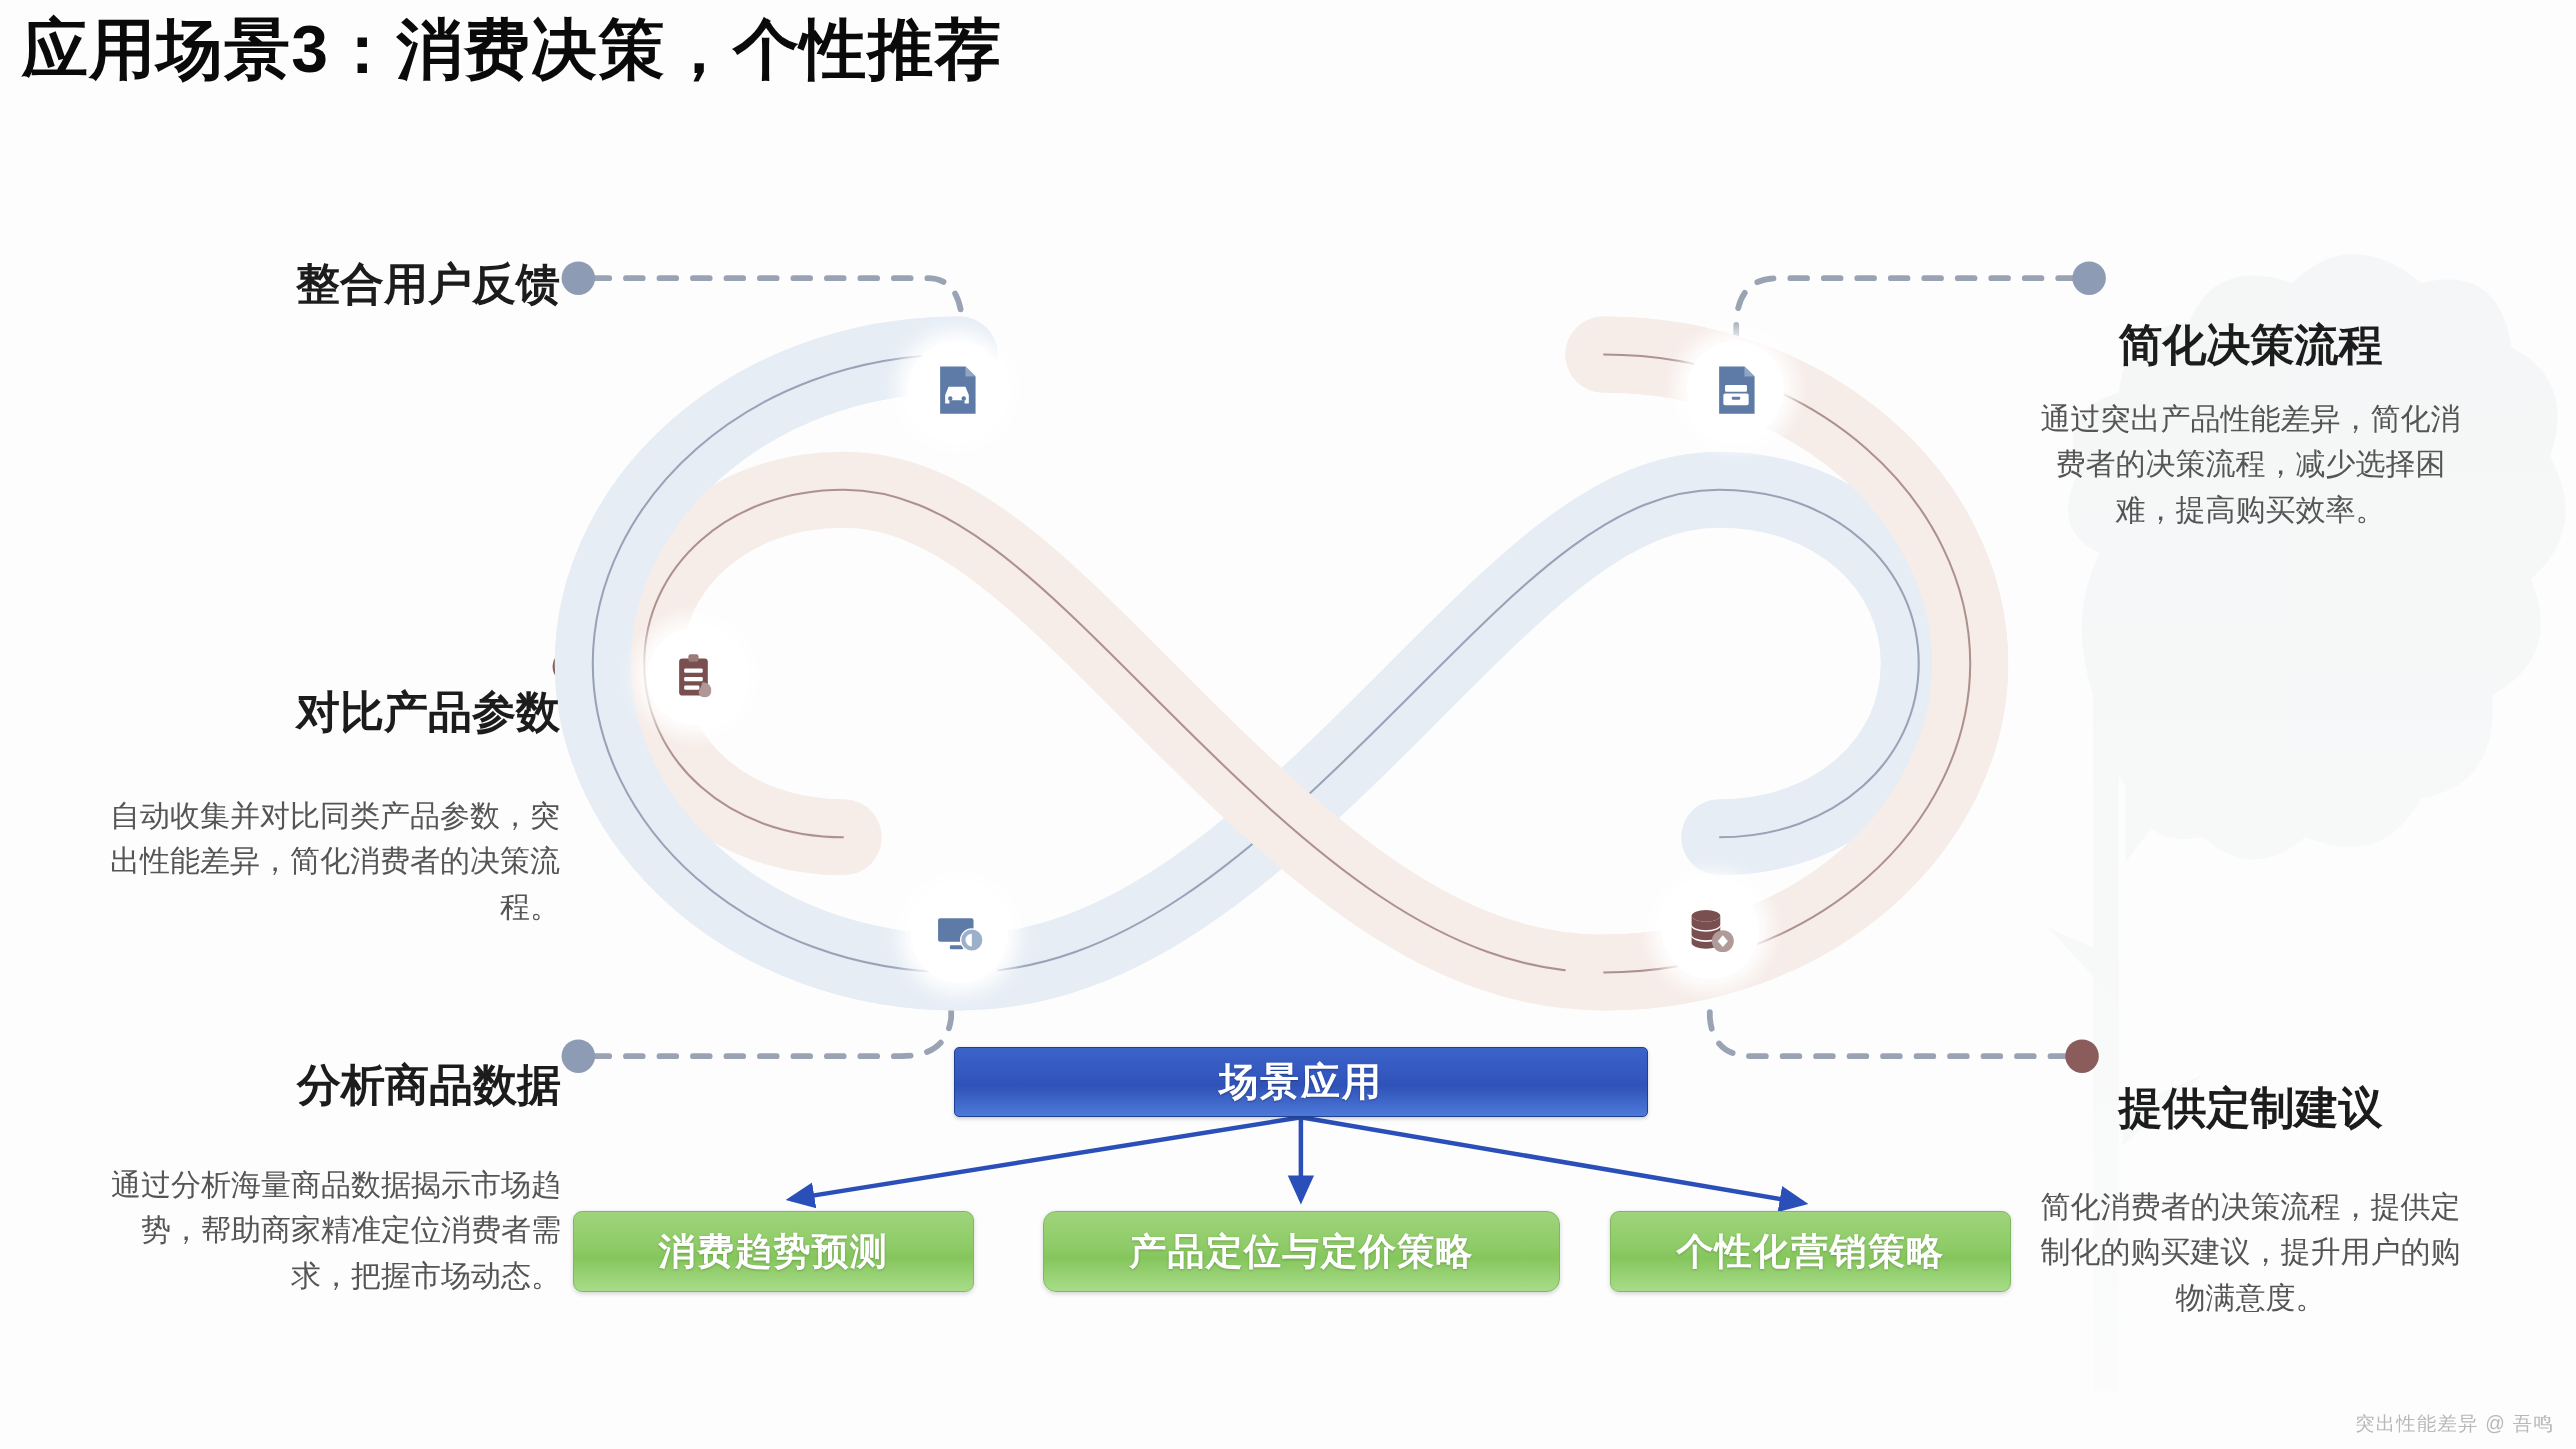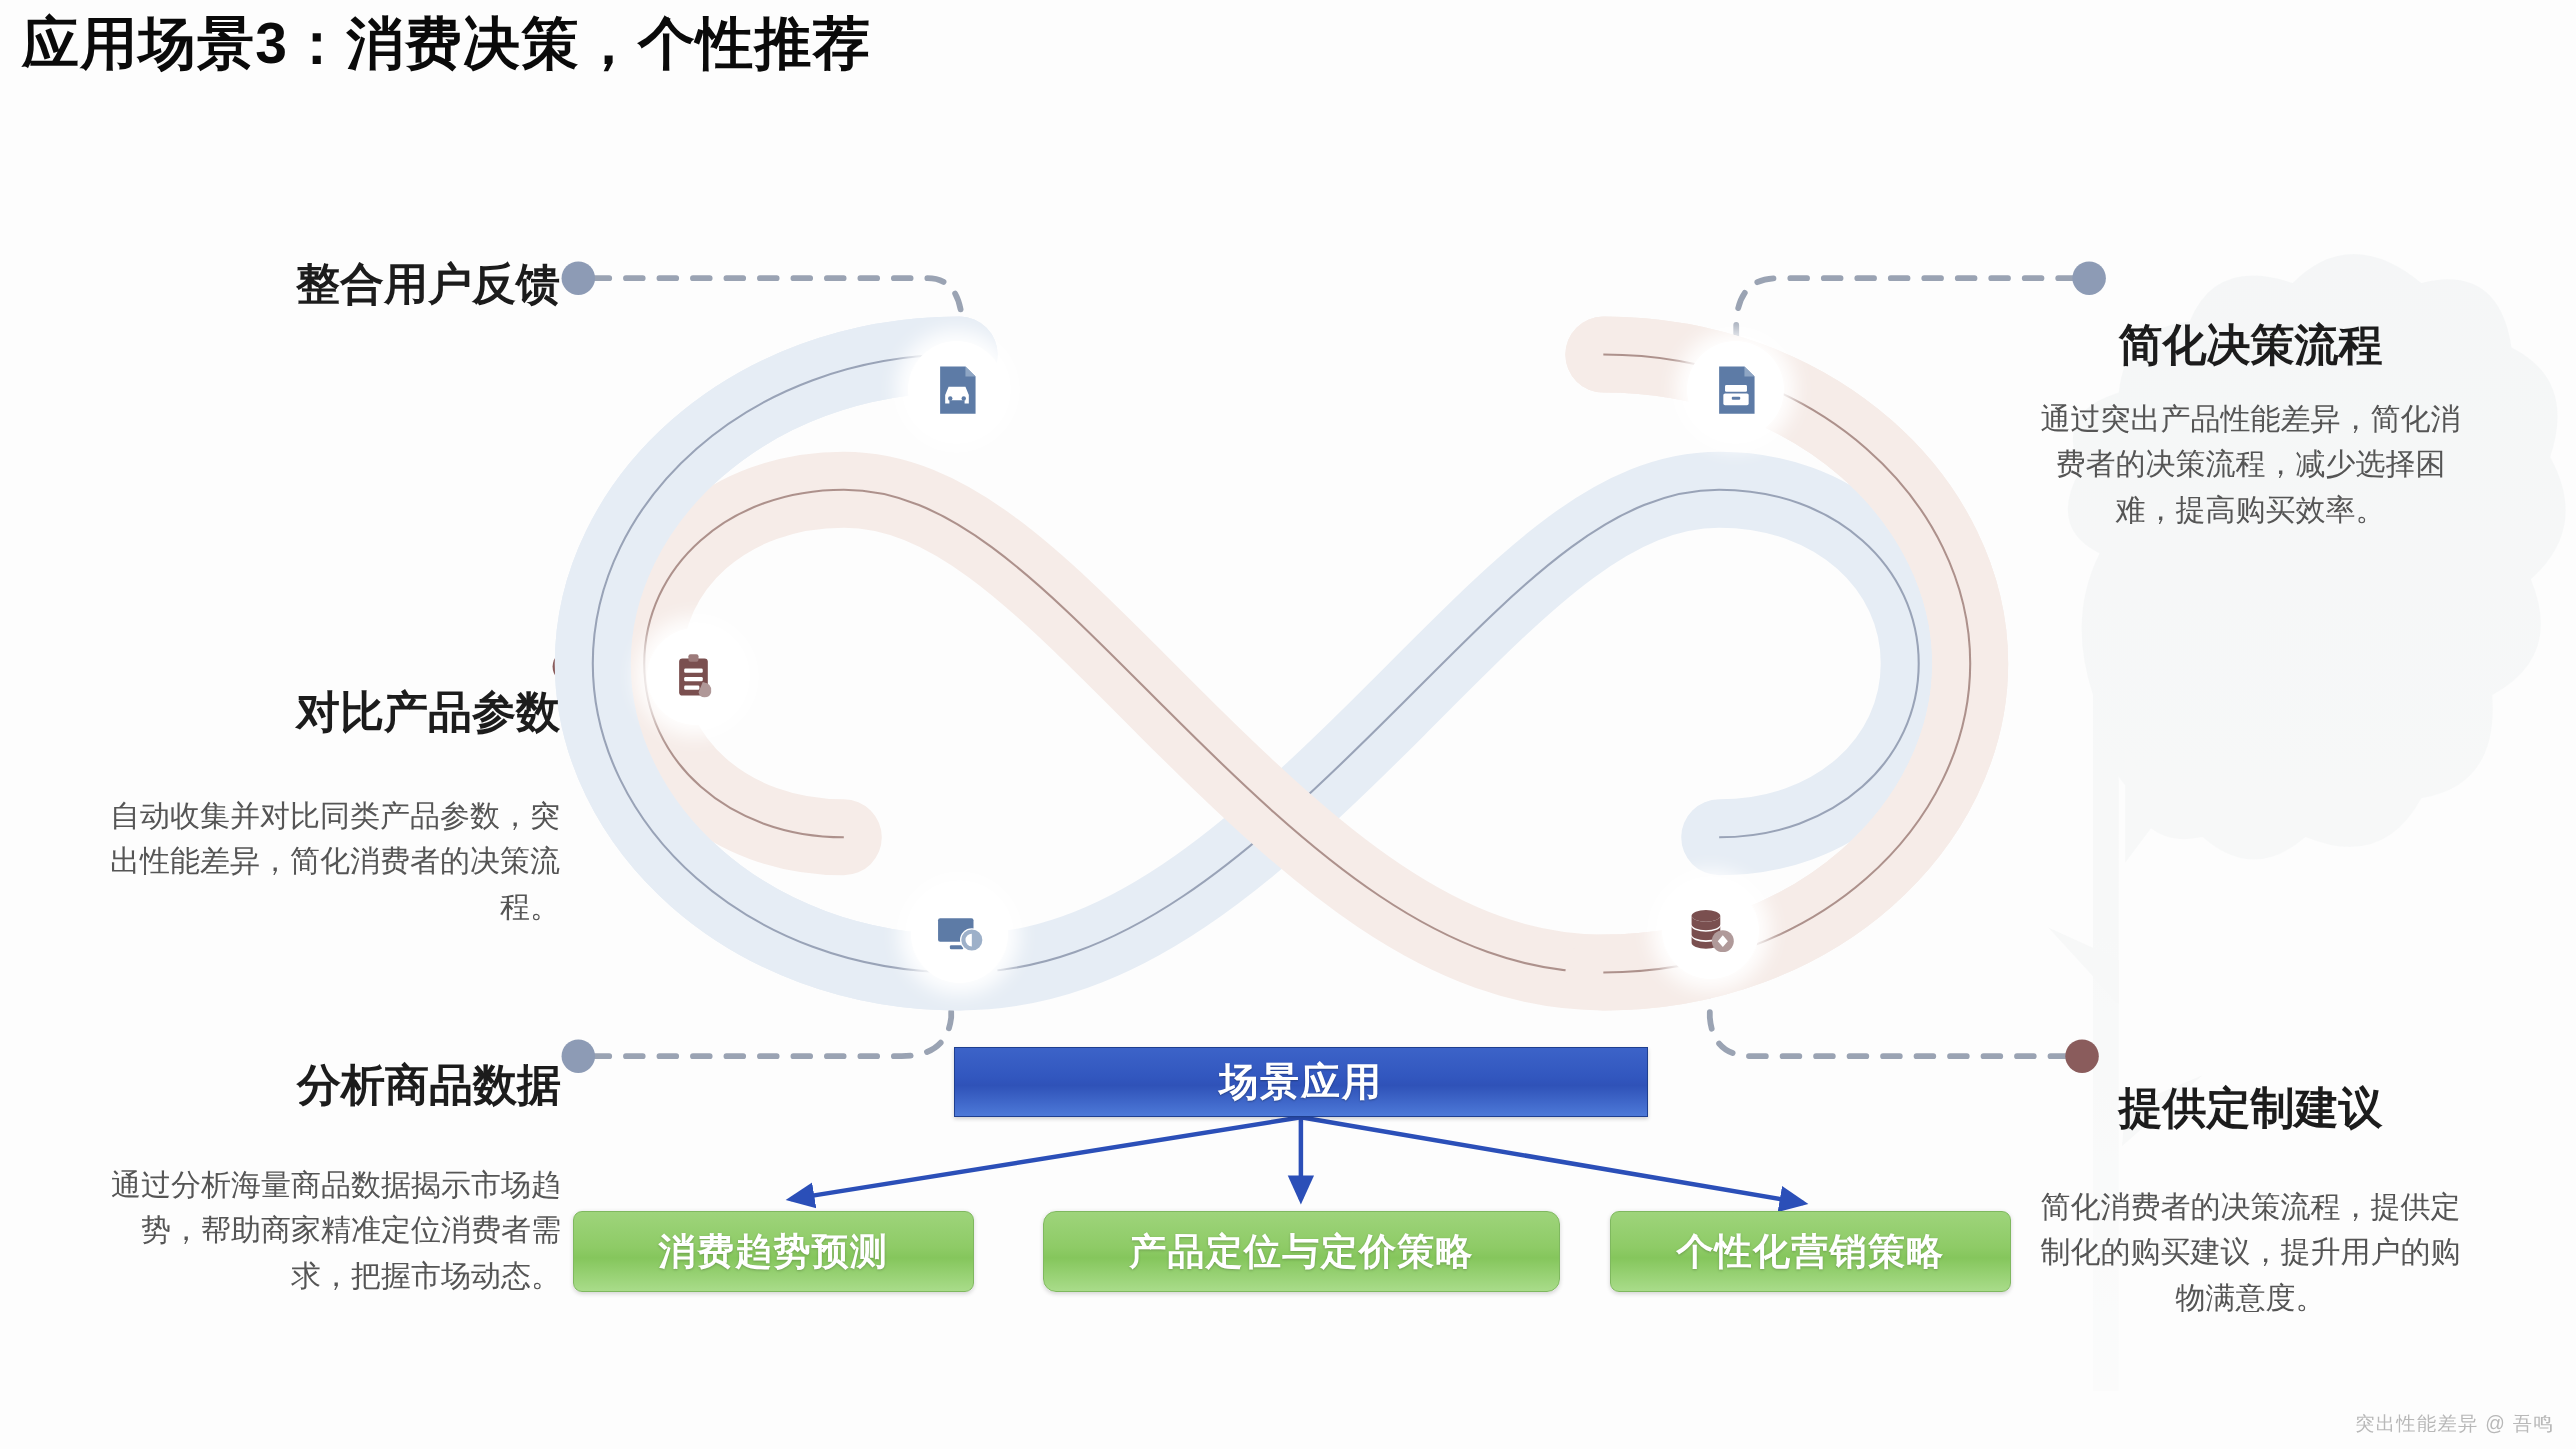--- a/index.html
+++ b/index.html
@@ -9,21 +9,21 @@
     background:#fdfdfd;
   }
   
   #bg-foliage{
     position:absolute;right:0;top:167px;width:644px;height:1224px;
     opacity:.5;pointer-events:none;
   }
   
   #slide-title{
     position:absolute;left:22px;top:7.7px;
-    font-size:57px;font-weight:bold;color:#0a0a0a;
+    font-size:66px;font-weight:bold;color:#0a0a0a;
     letter-spacing:1.3px;line-height:1.25;white-space:nowrap;
   }
 
   
   .side-block{position:absolute;}
   .side-heading{
     font-size:44px;font-weight:bold;color:#1c1c1c;line-height:1.2;
     white-space:nowrap;
   }
   .side-body{
@@ -61,21 +61,21 @@
   .icon-badge svg{width:54px;height:54px;display:block;}
   #icon-car{left:908px;top:341px;}
   #icon-archive{left:1687px;top:341px;}
   #icon-clipboard{left:647px;top:628px;}
   #icon-monitor{left:911px;top:886px;}
   #icon-database{left:1662px;top:882px;}
 
   
   #box-scenario{
     position:absolute;left:954px;top:1047px;width:692px;height:68px;
-    border-radius:0;border:1.9px solid #1f3f8f;
+    border-radius:5px;border:1.9px solid #1f3f8f;
     background:linear-gradient(180deg,#3c63c8 0%,#3257bf 42%,#2f52b8 55%,#4d79d8 100%);
     display:flex;align-items:center;justify-content:center;
     box-shadow:0 1.9px 3.9px rgba(0,0,0,.18);
   }
   #box-scenario span{
     font-size:39px;font-weight:bold;color:#ffffff;letter-spacing:1.9px;
     text-shadow:0 1.3px 1.9px rgba(0,0,0,.3);
   }
   .green-box{
     position:absolute;top:1211px;height:79px;border-radius:9px;

